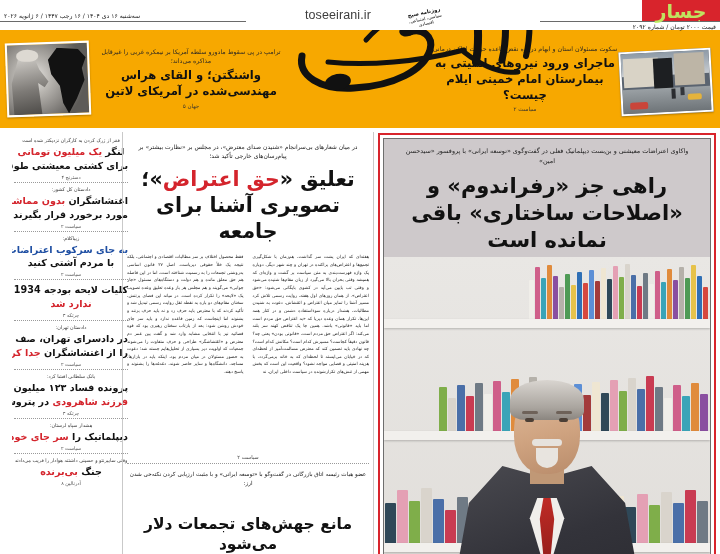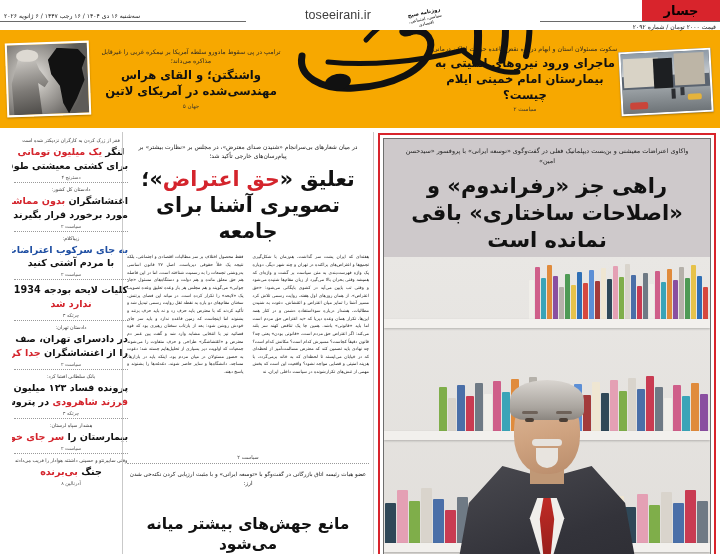--- a/index.html
+++ b/index.html
@@ -79,23 +79,23 @@
     top: 0;
     right: 0;
     width: 78px;
     height: 21px;
     background: #d8242c;
     display: flex;
     align-items: center;
     justify-content: center;
   }
   .jesar-logo span {
-    font-size: 13px;
+    font-size: 19px;
     font-weight: bold;
-    color: #000000;
+    color: #bef264;
     letter-spacing: -0.5px;
     direction: rtl;
     opacity: 0.93;
   }
 
   .price-line {
     position: absolute;
     top: 23px;
     right: 4px;
     font-size: 6.1px;
@@ -620,21 +620,21 @@
           <div class="si-title"><span>در دادسرای تهران، صف معترضین</span><br><span>را از اغتشاشگران </span><span class="hi-red">جدا کردیم</span></div>
           <div class="si-ref">سیاست ۲</div>
         </div>
         <div class="side-item">
           <div class="si-kicker">بانک سلطانی افشا کرد:</div>
           <div class="si-title"><span>پرونده فساد ۱۲۳ میلیون دلاری</span><br><span class="hi-red">فرزند شاهرودی</span><span> در پتروشیمی جم</span></div>
           <div class="si-ref">چرتکه ۳</div>
         </div>
         <div class="side-item">
           <div class="si-kicker">هشدار سپاه لرستان:</div>
-          <div class="si-title"><span>بیمارستان را </span><span class="hi-red">سر جای خود می‌نشانیم</span></div>
+          <div class="si-title"><span>دیپلماتیک را </span><span class="hi-red">سر جای خود می‌نشانیم</span></div>
           <div class="si-ref">سیاست ۲</div>
         </div>
         <div class="side-item">
           <div class="si-kicker">وقتی سایبرنتو و حسینی داشتند هوادار را فریب می‌دادند</div>
           <div class="si-title"><span>جنگ </span><span class="hi-red">بی‌برنده</span></div>
           <div class="si-ref">آدرنالین ۸</div>
         </div>
       </div>
 
     <div class="center-col">
@@ -649,21 +649,21 @@
         <p>هفته‌ای که ایران پشت سر گذاشت، هم‌زمان با شکل‌گیری تجمع‌ها و اعتراض‌های پراکنده در تهران و چند شهر دیگر، دوباره یک واژه فهرست‌بندی به متن سیاست بر گشت و واژه‌ای که همیشه وقتی بحران بالا می‌گیرد از زبان مقام‌ها شنیده می‌شود و وقتی تب پایین می‌آید در کشوی بایگانی می‌شود: «حق اعتراض». از همان روزهای اول هفته، روایت رسمی تلاش کرد مسیر آشنا را تمایز میان اعتراض و اغتشاش، دعوت به شنیدن مطالبات، هشدار درباره سوءاستفاده دشمن و در کنار همه این‌ها، تکرار همان وعده دیرپا که «به اعتراض حق مردم است اما باید «قانونی» باشد. همین جا یک تناقض کهنه سر بلند می‌کند: اگر اعتراض حق مردم است، «قانونی بودن» یعنی چه؟ قانون دقیقاً کجاست؟ مسیرش کدام است؟ مکانش کدام است؟ چه نهادی باید تضمین کند که معترض مسالمت‌آمیز از لحظه‌ای که در خیابان می‌ایستد تا لحظه‌ای که به خانه برمی‌گردد، با هزینه امنیتی و قضایی مواجه نشود؟ واقعیت این است که بخش مهمی از تنش‌های تکرارشونده در سیاست داخلی ایران، نه</p>
         <p>فقط محصول اختلاف بر سر مطالبات اقتصادی و اجتماعی، بلکه نتیجه یک خلأ حقوقی دیرپاست. اصل ۲۷ قانون اساسی به‌روشنی تجمعات را به رسمیت شناخته است، اما در این فاصله هم حق معلق مانده و هم دولت و دستگاه‌های مسئول «جار جوابی» می‌گویند و هم مجلس هر بار وعده تعلیق وعده تصویب یک «لایحه» را تکرار کرده است. در میانه این فضای پرتنش، سخنان مقام‌های دو باره به نقطه ثقل روایت رسمی تبدیل شد و تأکید کردند که با معترض باید حرف زد و نه باید حرف بزنند و بشنوند اما اینجاست که زمین قاعده ندارد و باید سر جای خودش روشن شود: بعد از بازتاب سخنان رهبری بود که قوه قضائیه نیز با انتخابی مشابه وارد شد و گفت بین عمر دم معترض و «اغتشاشگر» طراحی و حرف متفاوت را می‌شوند جمعیات که اولویت دیر بسیاری از تحلیل‌هایم جسته شد؛ دعوت به حضور مسئولان در میان مردم بود، اینکه باید در بازارها، مساجد، دانشگاه‌ها و سایر حاضر شوند، دغدغه‌ها را بشنوند و پاسخ دهند.</p>
       </div>
 
       <div class="c-ref">سیاست ۲</div>
 
       <div class="c-lower">
         <div class="c-lower-kicker">عضو هیات رئیسه اتاق بازرگانی در گفت‌وگو با «توسعه ایرانی» و با مثبت ارزیابی کردن نکته‌خی شدن ارز:</div>
         <div class="c-lower-title">
           <br>
-          <span>مانع جهش‌های بیشتر میانه می‌شود</span>
+          <span>مانع جهش‌های تجمعات دلار می‌شود</span>
         </div>
 
       </div>
     </div>
 
     <div class="right-col">
       <div class="rc-inner">
 
         <div class="rc-kicker">واکاوی اعتراضات معیشتی و بن‌بست دیپلماتیک فعلی در گفت‌وگوی «توسعه ایرانی» با پروفسور «سیدحسن امین»</div>
 

